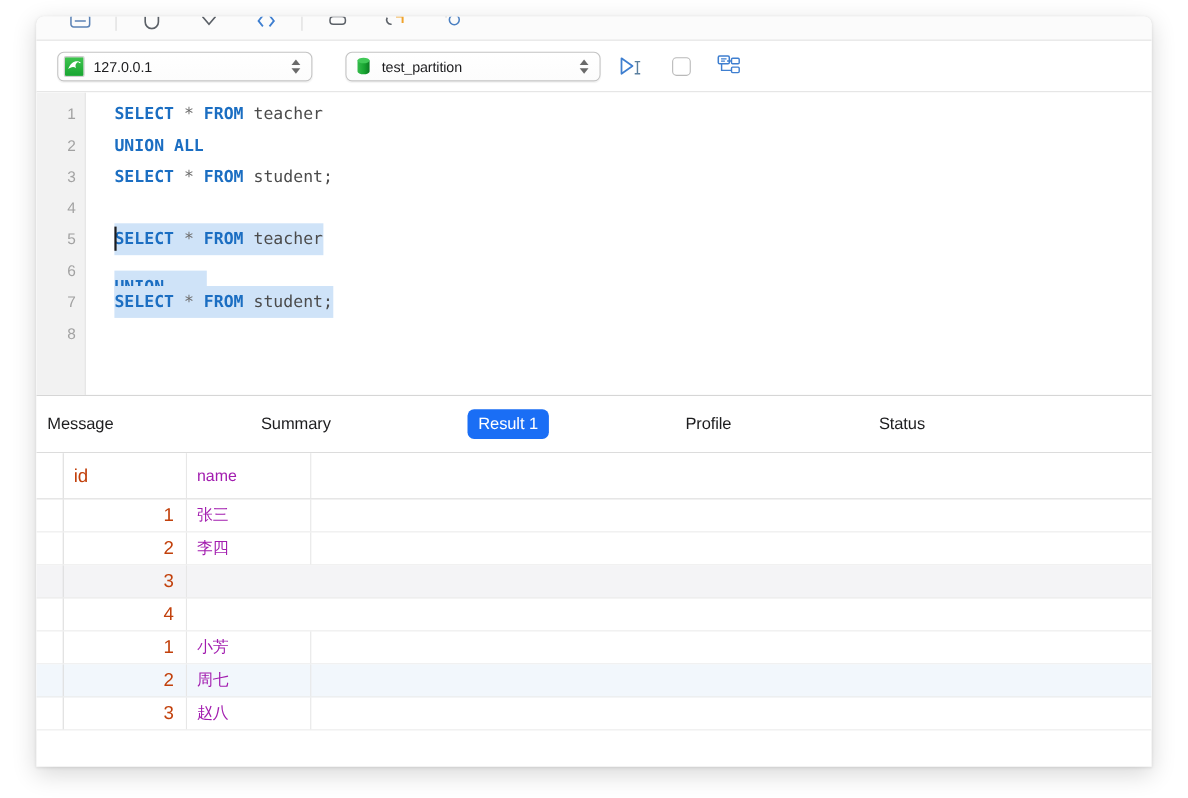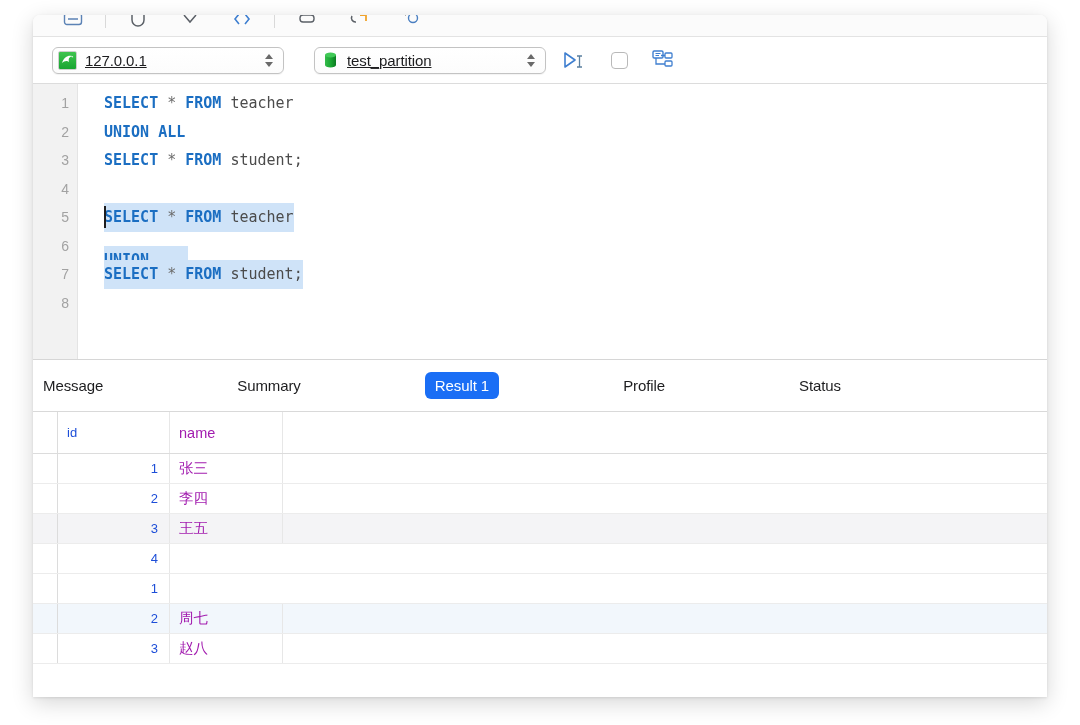--- a/index.html
+++ b/index.html
@@ -72,27 +72,26 @@
     border-radius: 6px;
     display: flex;
     align-items: center;
     padding: 0 4px 0 5px;
     box-shadow: 0 1px 1px rgba(0,0,0,0.05);
   }
   .combo.host { width: 232px; }
   .combo.db { width: 232px; margin-left: 16px; }
   .combo-label {
     flex: 1;
-    font-size: 15px;
+    font-size: 13px;
     color: #1d1d1f;
     padding-left: 8px;
     letter-spacing: -0.1px;
     white-space: nowrap;
     overflow: hidden;
-    text-decoration: underline;
   }
   .stepper {
     width: 14px; height: 20px;
     display: flex; flex-direction: column;
     align-items: center; justify-content: center;
     gap: 3px;
     flex: none;
     margin-right: 3px;
   }
   .stepper i {
@@ -219,22 +218,22 @@
     width: 25px;
     border-right: 1px solid #dcdcdc;
     flex: none;
   }
   .cell-id {
     width: 112px;
     border-right: 1px solid #e7e7e7;
     display: flex; align-items: center;
     justify-content: flex-end;
     padding-right: 11px;
-    font-size: 13px;
-    color: #1d4ed8;
+    font-size: 17px;
+    color: #c2410c;
     flex: none;
   }
   .cell-name {
     width: 113px;
     border-right: 1px solid #e7e7e7;
     display: flex; align-items: center;
     padding-left: 9px;
     font-size: 14.5px;
     color: #a21caf;
     flex: none;
@@ -398,31 +397,31 @@
         </div>
         <div class="grid-row">
           <div class="cell-sel"></div>
           <div class="cell-id">2</div>
           <div class="cell-name">李四</div>
           <div class="cell-rest"></div>
         </div>
         <div class="grid-row row-alt">
           <div class="cell-sel"></div>
           <div class="cell-id">3</div>
-          <div class="cell-name">王五</div>
           <div class="cell-rest"></div>
         </div>
         <div class="grid-row">
           <div class="cell-sel"></div>
           <div class="cell-id">4</div>
           <div class="cell-rest"></div>
         </div>
         <div class="grid-row">
           <div class="cell-sel"></div>
           <div class="cell-id">1</div>
+          <div class="cell-name">小芳</div>
           <div class="cell-rest"></div>
         </div>
         <div class="grid-row row-blue">
           <div class="cell-sel"></div>
           <div class="cell-id">2</div>
           <div class="cell-name">周七</div>
           <div class="cell-rest"></div>
         </div>
         <div class="grid-row">
           <div class="cell-sel"></div>

